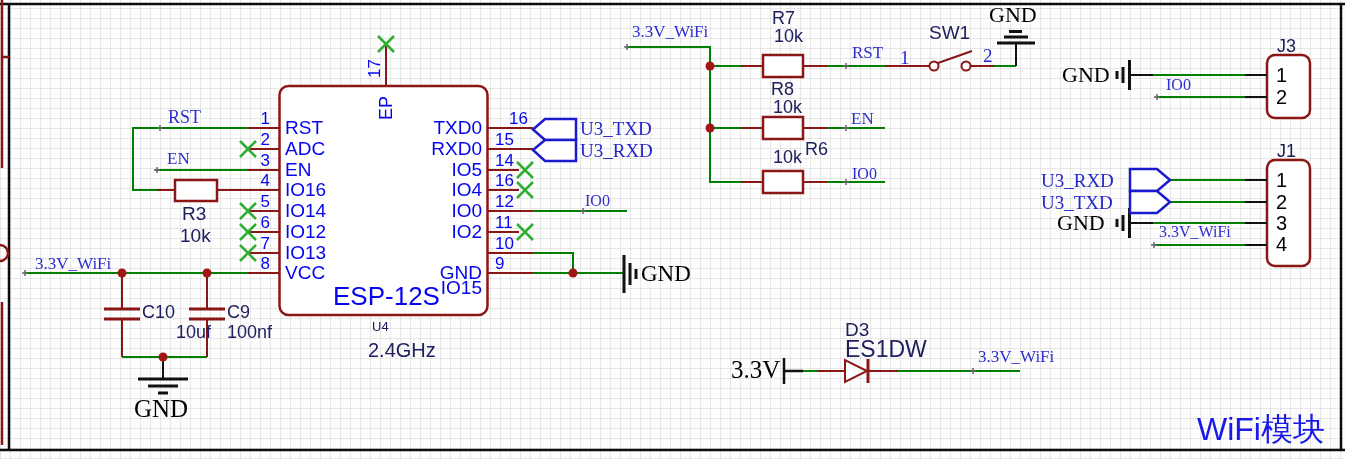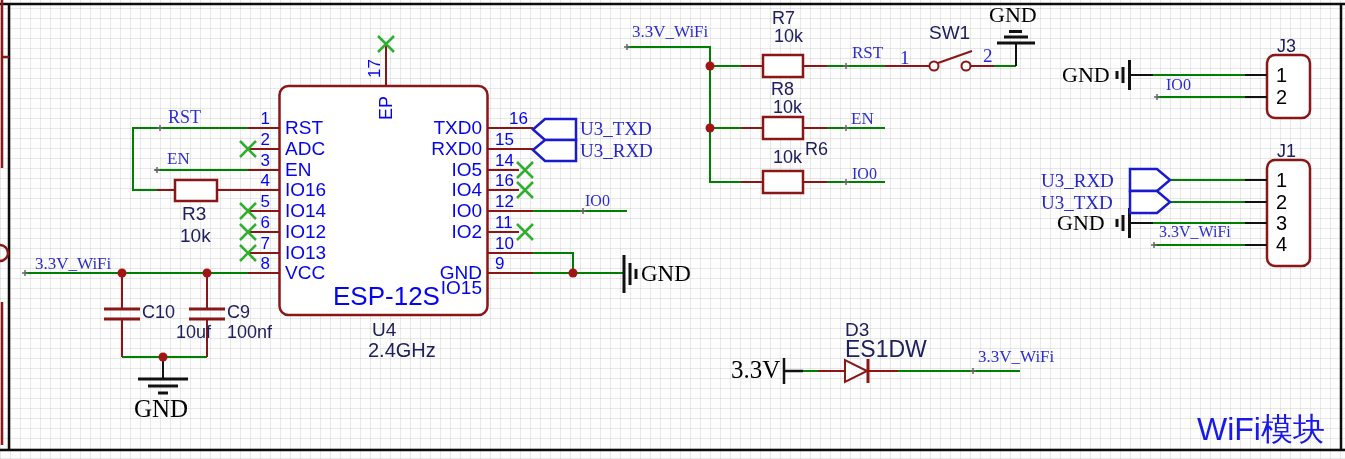--- a/index.html
+++ b/index.html
@@ -235,21 +235,21 @@
 <div class="lbl net" style="left:35px;top:255px;">3.3V_WiFi</div>
 <div class="lbl des" style="left:182px;top:204px;font-size:19px;">R3</div>
 <div class="lbl des" style="left:180px;top:226px;font-size:19px;">10k</div>
 <div class="lbl des" style="left:142px;top:303px;">C10</div>
 <div class="lbl des" style="left:128px;top:323px;padding-left:48px;">10uf</div>
 <div class="lbl des" style="left:227px;top:303px;">C9</div>
 <div class="lbl des" style="left:227px;top:323px;">100nf</div>
 <div class="lbl pwr" style="left:134px;top:396px;font-size:25px;">GND</div>
 
 <div class="lbl pin-name" style="left:333px;top:283px;font-size:26px;">ESP-12S</div>
-<div class="lbl des" style="left:372px;top:320px;font-size:19px;">U4</div>
+<div class="lbl des" style="left:372px;top:320px;font-size:13px;">U4</div>
 <div class="lbl des" style="left:368px;top:340px;font-size:20px;">2.4GHz</div>
 <div class="lbl pin-num rot" style="left:366px;top:78px;">17</div>
 <div class="lbl pin-name rot" style="left:377px;top:120px;font-size:18px;">EP</div>
 
 <div class="lbl pin-num" style="left:238px;top:110px;width:32px;text-align:right;">1</div>
 <div class="lbl pin-num" style="left:238px;top:131px;width:32px;text-align:right;">2</div>
 <div class="lbl pin-num" style="left:238px;top:152px;width:32px;text-align:right;">3</div>
 <div class="lbl pin-num" style="left:238px;top:172px;width:32px;text-align:right;">4</div>
 <div class="lbl pin-num" style="left:238px;top:193px;width:32px;text-align:right;">5</div>
 <div class="lbl pin-num" style="left:238px;top:214px;width:32px;text-align:right;">6</div>

